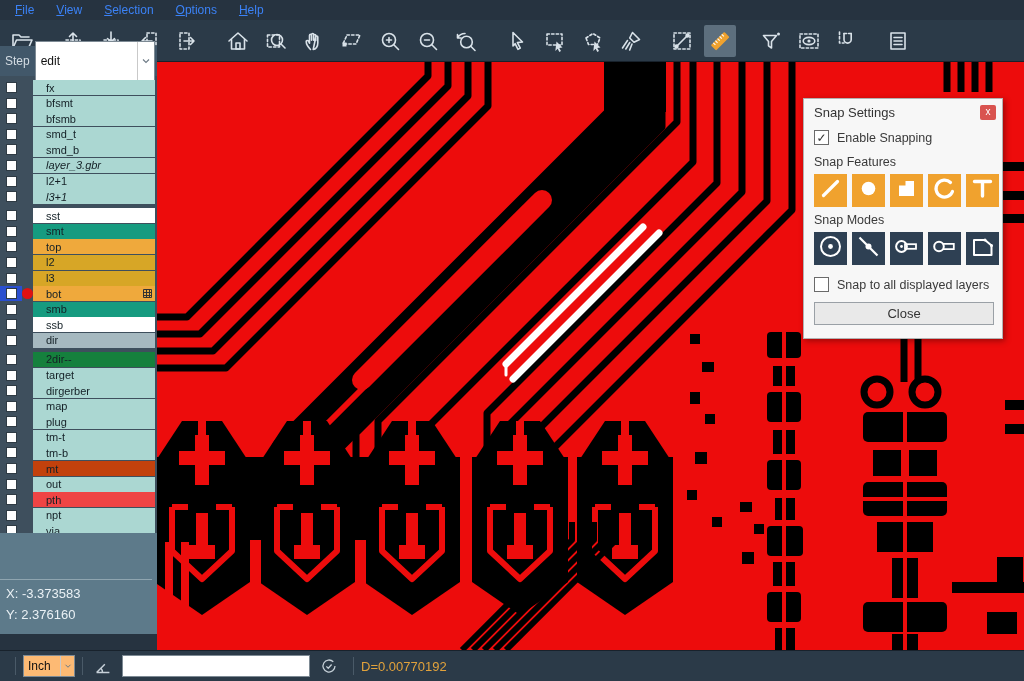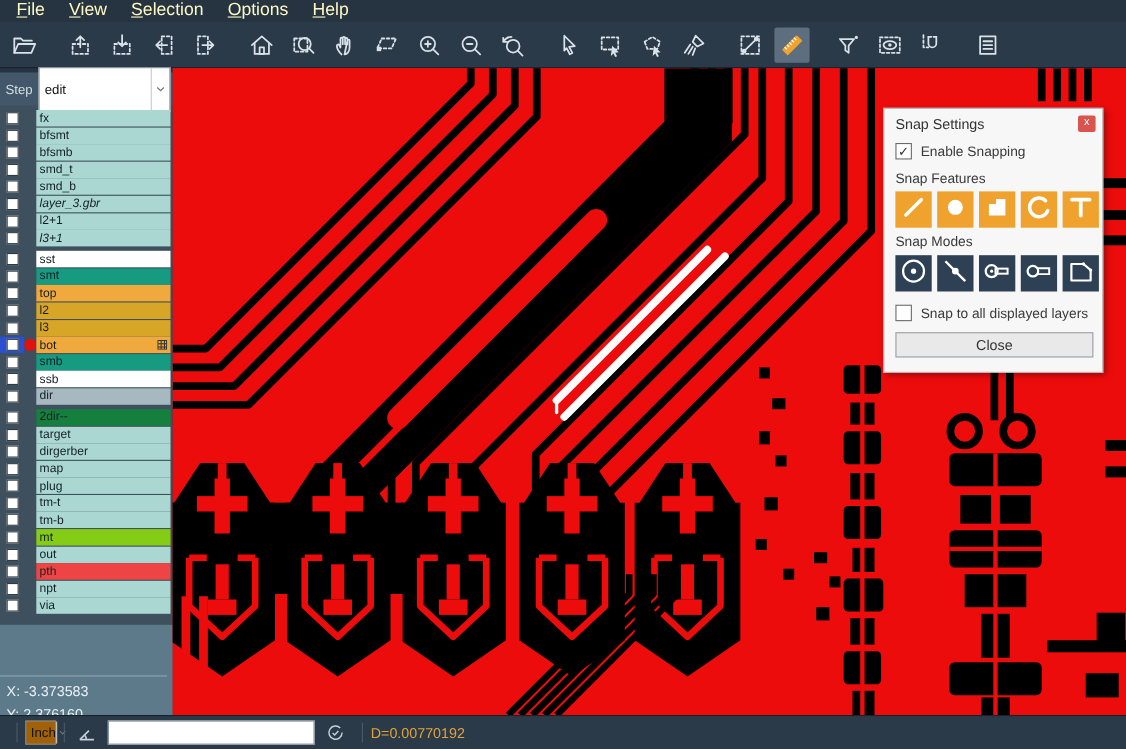--- a/index.html
+++ b/index.html
@@ -3,69 +3,69 @@
 <meta charset="utf-8">
 <style>
   * { margin:0; padding:0; box-sizing:border-box; }
   html,body { background:#111; }
   body { font-family:"Liberation Sans", sans-serif; }
   .app { position:relative; width:1024px; height:681px; background:#263340; overflow:hidden; }
 
   
   .menubar { position:absolute; left:0; top:0; width:1024px; height:20px;
     background:#263340; display:flex; align-items:center; padding-left:4px; }
-  .menu-item { color:#fef9c3; font-size:16px; padding:0 11px; height:20px; line-height:20px; cursor:default; }
+  .menu-item { color:#3b82f6; font-size:12px; padding:0 11px; height:20px; line-height:20px; cursor:default; }
   .menu-item u { text-decoration:underline; }
 
   
   .toolbar { position:absolute; left:0; top:20px; width:1024px; height:42px;
     background:#2b3a48; display:flex; align-items:center; padding-left:6px; gap:6px;
     border-bottom:1px solid #18222c; }
   .tb-btn { width:32px; height:32px; display:flex; align-items:center; justify-content:center;
     color:#d9e2e9; border-radius:2px; flex:none; }
   .tb-btn.active { background:#5d6f7e; color:#f0a22e; }
   .tb-sep { width:1px; height:26px; background:#46566
 
 3; flex:none; margin:0 3px; }
   .tb-btn svg { display:block; }
 
   
-  .sidebar { position:absolute; left:0; top:66px; width:157px; height:588px;
+  .sidebar { position:absolute; left:0; top:46px; width:157px; height:588px;
     background:#3e4f5d; display:flex; flex-direction:column; }
   .step-row { height:30px; background:#42586a; display:flex; align-items:center; padding:0 2px 0 5px; flex:none; }
   .step-label { color:#d5dde4; font-size:12px; margin-right:5px; }
   .step-combo { flex:1; height:41px; background:#fff; border:1px solid #7d8a94; display:flex; align-items:center; }
   .step-value { flex:1; font-size:12px; color:#111; padding-left:5px; }
   .step-chev { width:17px; height:100%; border-left:1px solid #c9c9c9; display:flex; align-items:center; justify-content:center; color:#6d7a85; }
 
   .layer-list { flex:1; padding-top:4px; overflow:hidden; }
   .layer-group { margin-bottom:4px; }
   .layer-row { display:flex; height:15px; margin-bottom:0.6px; align-items:stretch; }
   .cb-cell { width:22px; flex:none; display:flex; align-items:center; justify-content:center; }
   .cb-box { width:11px; height:11px; background:#fff; border:1px solid #2f3b44; }
   .cb-cell.sel { background:#2a4fd0; }
   .gap-cell { width:11px; flex:none; display:flex; align-items:center; justify-content:center; }
   .dot { width:11px; height:11px; border-radius:50%; background:#e01111; }
-  .name-cell { flex:1; margin-right:2px; font-size:11px; color:#142026; display:flex; align-items:center; padding-left:3px; }
+  .name-cell { flex:1; margin-right:2px; font-size:11px; color:#142026; display:flex; align-items:center; padding-left:13px; }
   .name-cell .grid-ic { margin-left:auto; margin-right:3px; display:flex; }
 
-  .coord-panel { height:86px; background:#5d7a8a; flex:none; position:relative; color:#eaf1f5; font-size:13px; }
+  .coord-panel { height:101px; background:#5d7a8a; flex:none; position:relative; color:#eaf1f5; font-size:13px; }
   .coord-line-sep { position:absolute; left:0; top:46px; width:152px; height:1px; background:#8fa5b0; }
   .coord-x { position:absolute; left:6px; top:53px; }
   .coord-y { position:absolute; left:6px; top:74px; }
 
   
   .canvas-wrap { position:absolute; left:157px; top:62px; width:867px; height:588px; background:#ed0c0c; }
   .canvas-wrap svg { display:block; width:100%; height:100%; }
 
   
   .statusbar { position:absolute; left:0; top:650px; width:1024px; height:31px;
     background:#2b3a48; border-top:1px solid #18222c; display:flex; align-items:center; padding-left:8px; }
   .sb-sep { width:1px; height:18px; background:#4a5a68; margin:0 7px; flex:none; }
-  .units-select { width:28px; height:22px; background:#a16207; border:1px solid #7d8a94; display:flex; align-items:center; flex:none; }
+  .units-select { width:52px; height:22px; background:#fdba74; border:1px solid #7d8a94; display:flex; align-items:center; flex:none; }
   .units-value { flex:1; font-size:12px; color:#111; padding-left:4px; }
   .units-chev { width:14px; height:100%; border-left:1px solid #c9c9c9; display:flex; align-items:center; justify-content:center; color:#6d7a85; }
   .angle-ic { color:#c6d0d8; display:flex; flex:none; margin:0 2px; }
   .sb-input { width:188px; height:22px; border:1px solid #7d8a94; background:#fff; font-size:12px; padding:0 4px; margin-left:6px; }
   .sync-ic { color:#c6d0d8; display:flex; flex:none; margin:0 8px 0 10px; }
   .d-value { color:#e2a23b; font-size:13px; flex:none; }
 
   
   .dialog { position:absolute; left:803px; top:98px; width:200px; height:241px;
     background:#f7f7f7; border:1px solid #b2b2b2; box-shadow:2px 2px 6px rgba(0,0,0,.35); }
@@ -529,21 +529,21 @@
             <div class="gap-cell"></div>
             <div class="name-cell" style="background: rgb(171, 215, 210);">
               <span>tm-b</span>
             </div>
           </div>
           <div class="layer-row">
             <div class="cb-cell">
               <span class="cb-box"></span>
             </div>
             <div class="gap-cell"></div>
-            <div class="name-cell" style="background: #84cc16;">
+            <div class="name-cell" style="background: #c2410c;">
               <span>mt</span>
             </div>
           </div>
           <div class="layer-row">
             <div class="cb-cell">
               <span class="cb-box"></span>
             </div>
             <div class="gap-cell"></div>
             <div class="name-cell" style="background: rgb(171, 215, 210);">
               <span>out</span>

